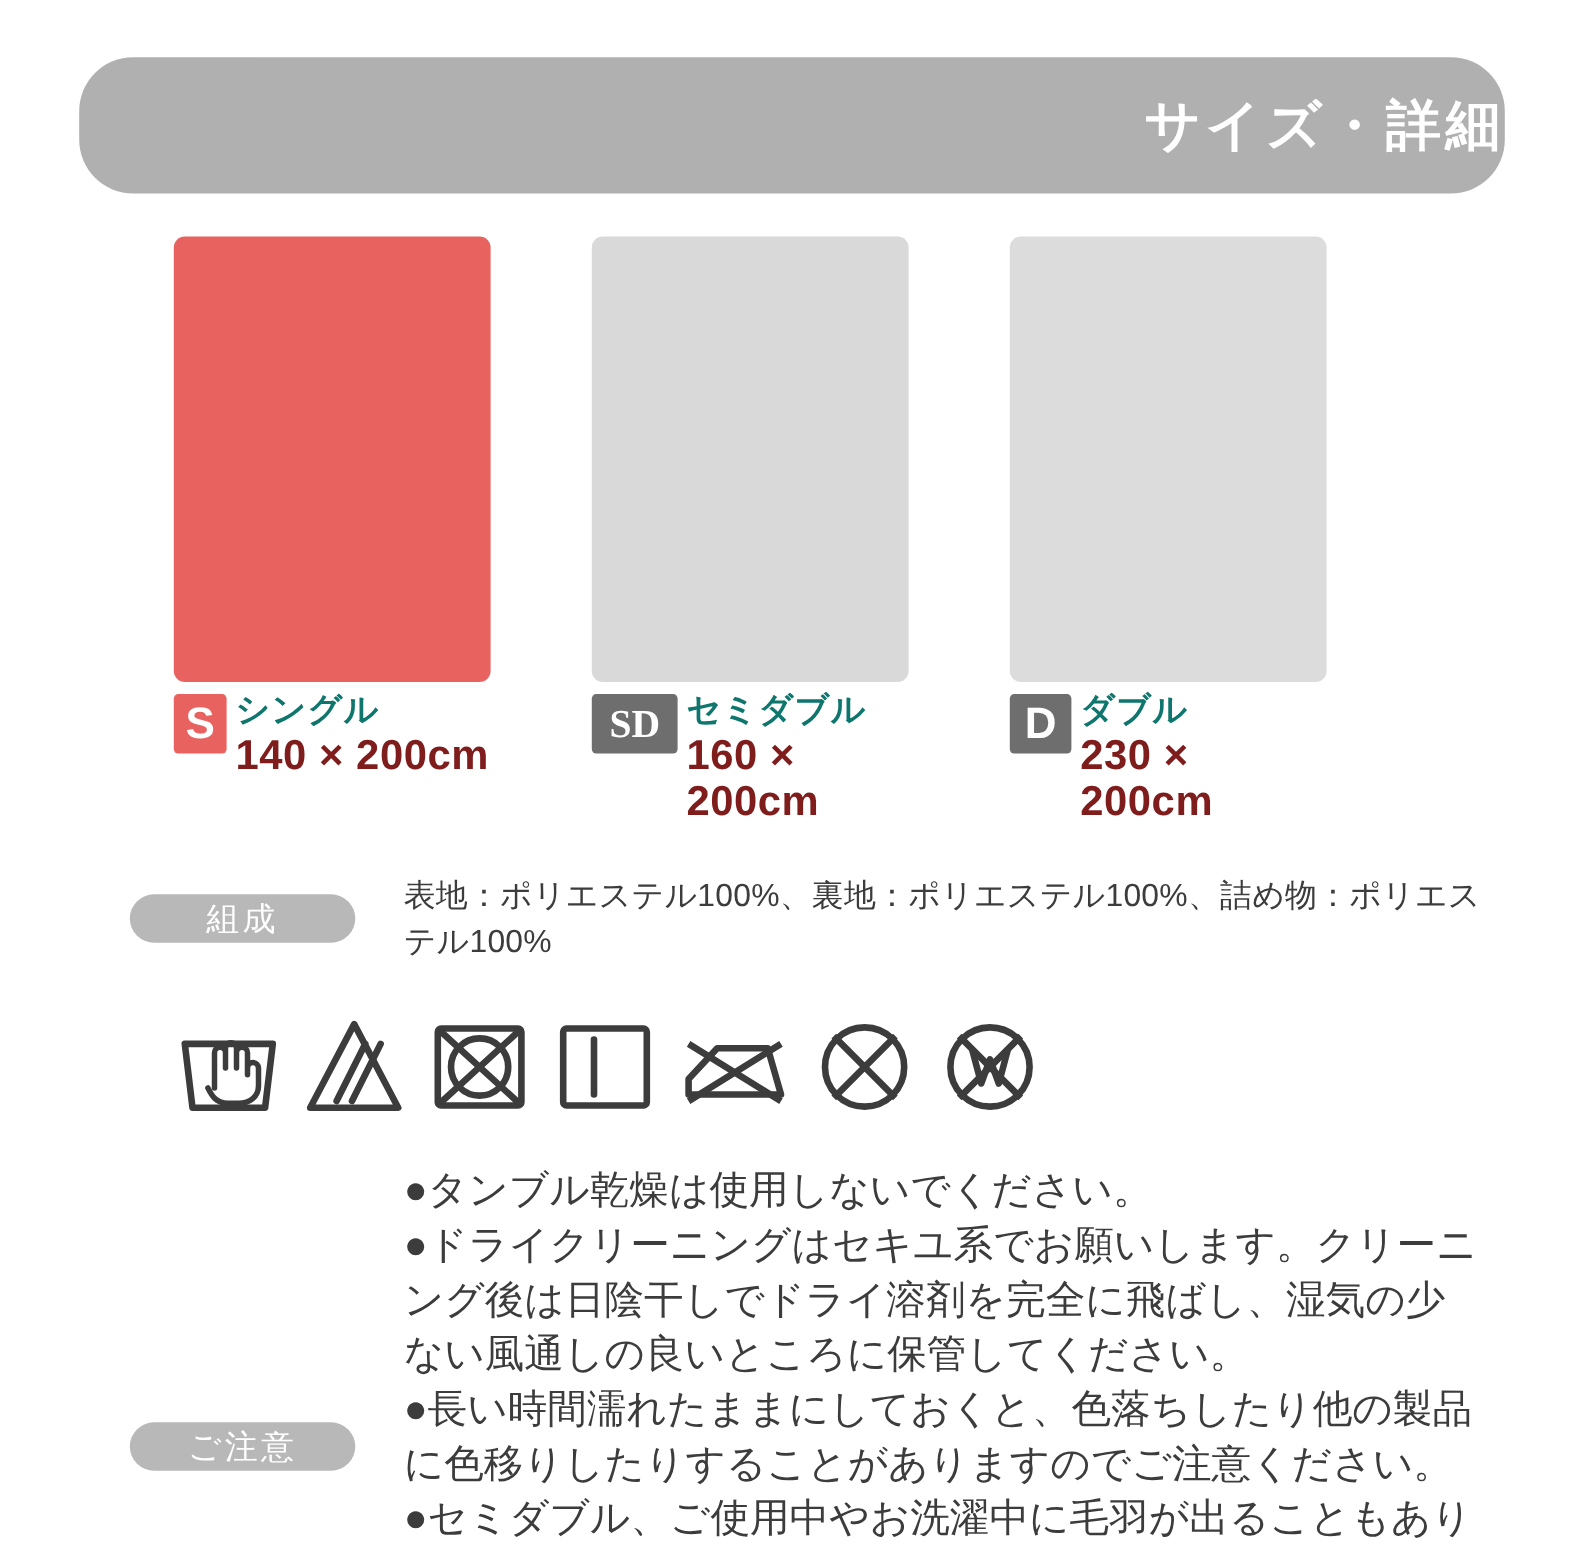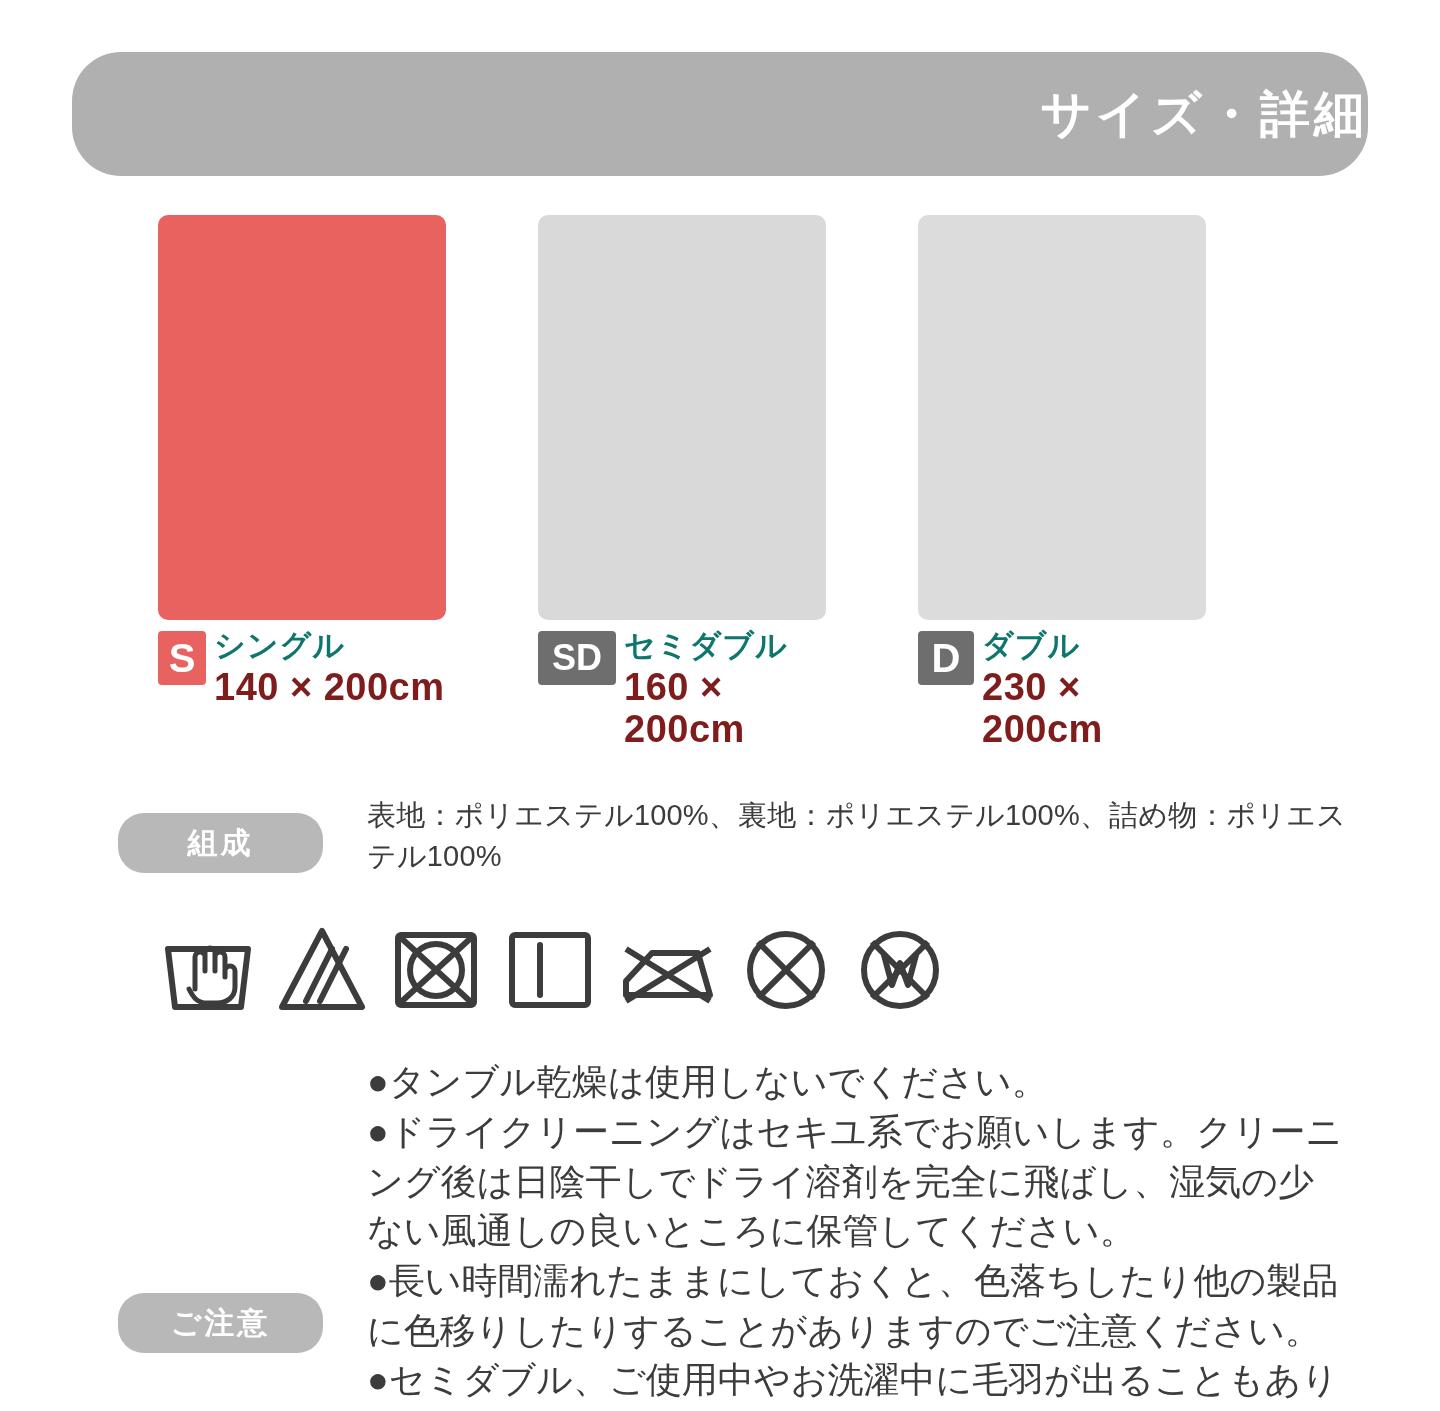--- a/index.html
+++ b/index.html
@@ -79,20 +79,21 @@
   .chip-s {
     background: #e8635f;
     width: 48px;
     height: 54px;
   }
   .chip-sd {
     background: #6e6e6e;
     width: 78px;
     height: 54px;
     font-size: 36px;
+    font-family: Liberation Serif, serif;
   }
   .chip-d {
     background: #6e6e6e;
     width: 56px;
     height: 54px;
   }
   .size-text {
     margin-left: 8px;
     line-height: 1.12;
   }
@@ -118,26 +119,26 @@
     width: 1230px;
   }
   .info-row {
     display: flex;
     align-items: flex-start;
     margin-bottom: 44px;
   }
   .pill {
     flex: none;
     width: 205px;
-    height: 60px;
+    height: 44px;
     border-radius: 26px;
     background: #b8b8b8;
     color: #ffffff;
     font-size: 30px;
-    font-weight: bold;
+    font-weight: normal;
     letter-spacing: 3px;
     display: flex;
     align-items: center;
     justify-content: center;
   }
   .row-body {
     margin-left: 44px;
     flex: 1;
   }
   .body-text {

